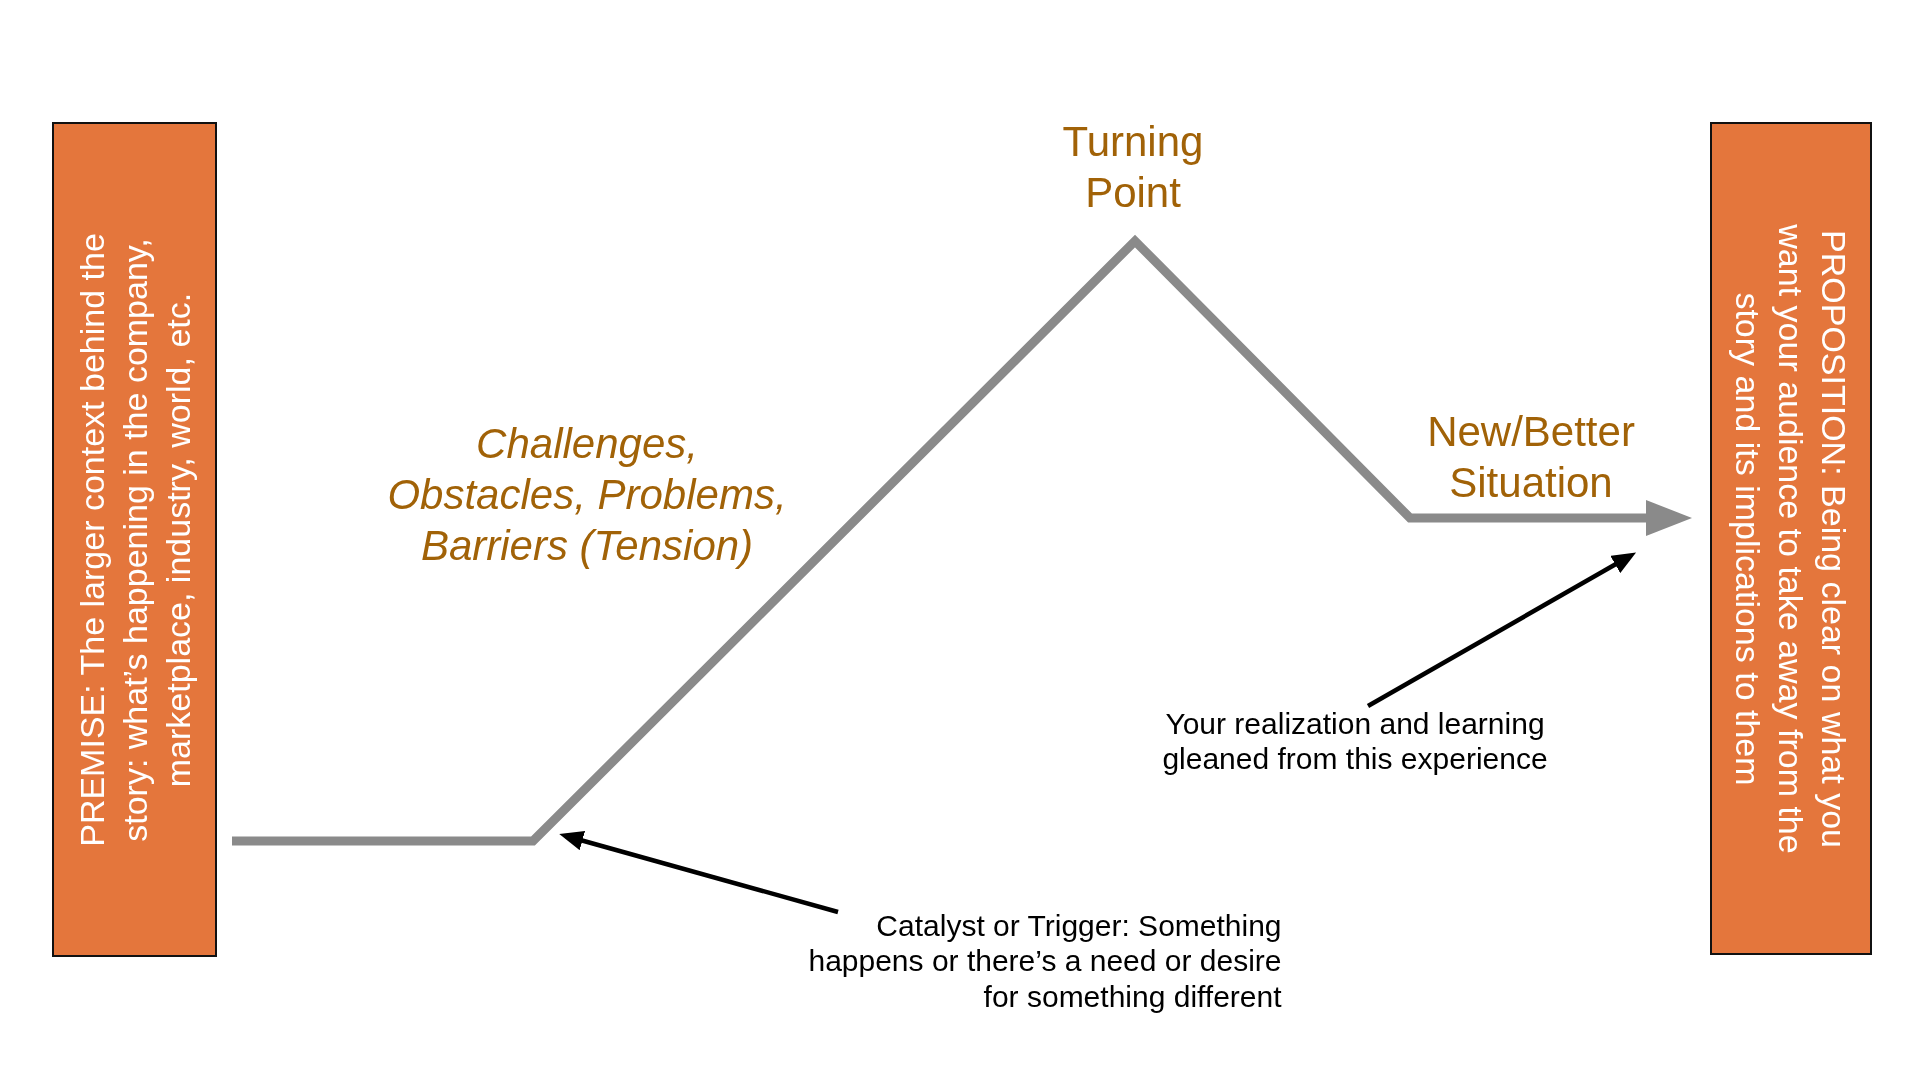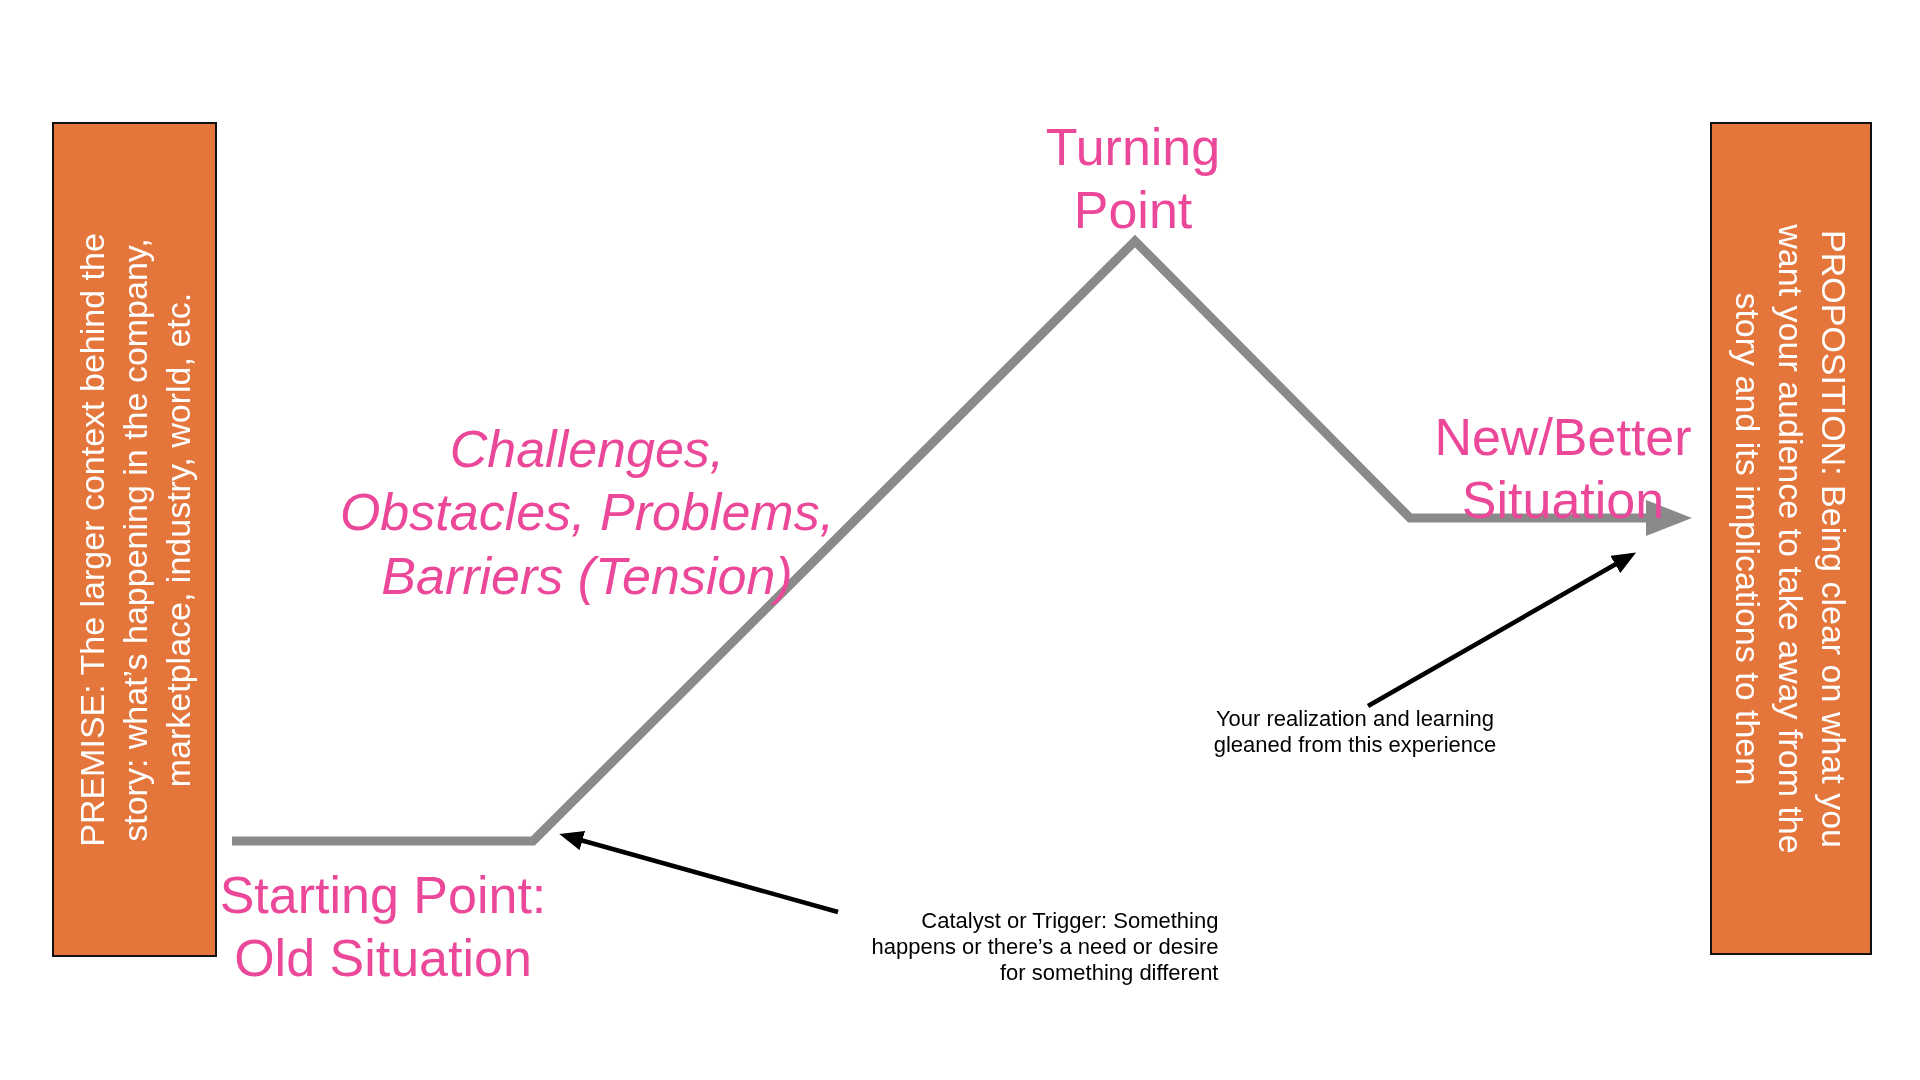--- a/index.html
+++ b/index.html
@@ -54,31 +54,31 @@
     top: 122px;
     width: 162px;
     height: 833px;
   }
   #right-bar .bar-text {
     transform: translate(-50%, -50%) rotate(90deg);
   }
   .stage-label {
     position: absolute;
     transform: translateX(-50%);
-    color: #ec4899;
-    font-size: 52px;
+    color: #a16207;
+    font-size: 42px;
     line-height: 1.22;
     text-align: center;
     white-space: pre-line;
   }
   .note-label {
     position: absolute;
     transform: translateX(-50%);
     color: #000000;
-    font-size: 22px;
+    font-size: 30px;
     line-height: 1.18;
     text-align: center;
     white-space: pre-line;
   }
 </style>
 </head>
 <body>
 
 <div id="stage">
 
@@ -108,25 +108,23 @@
 story and its implications to them</div>
   </div>
 
   <div class="stage-label" style="left:1133px; top:116px;">Turning
 Point</div>
 
   <div class="stage-label" style="left:587px; top:418px;font-style:italic;">Challenges,
 Obstacles, Problems,
 Barriers (Tension)</div>
 
-  <div class="stage-label" style="left:1531px; top:406px;margin-left:32px;">New/Better
+  <div class="stage-label" style="left:1531px; top:406px;">New/Better
 Situation</div>
 
-  <div class="stage-label" style="left:383px; top:864px;">Starting Point:
-Old Situation</div>
 
   <div class="note-label" style="left:1355px; top:706px;">Your realization and learning
 gleaned from this experience</div>
 
   <div class="note-label" style="left:1045px; top:908px;text-align:right;">Catalyst or Trigger: Something
 happens or there’s a need or desire
 for something different</div>
 
 </div>
 

